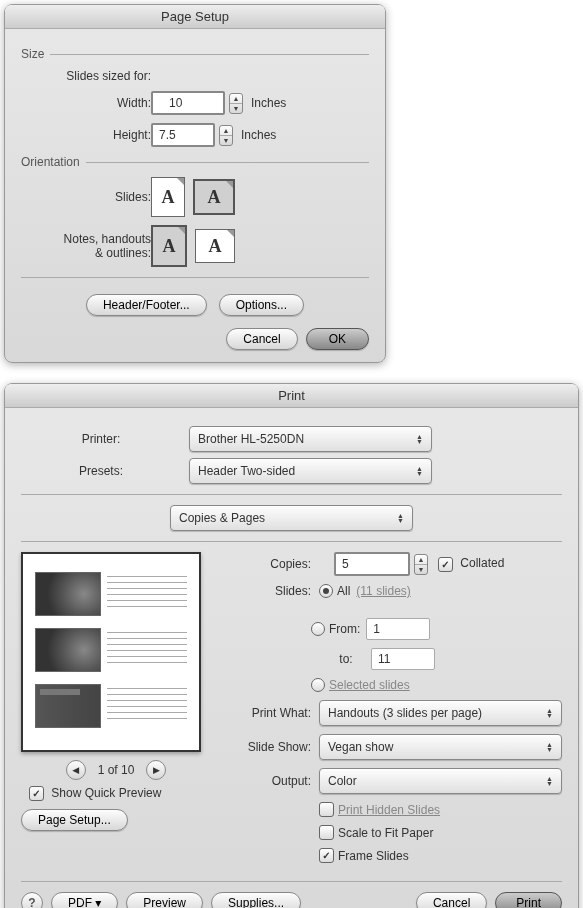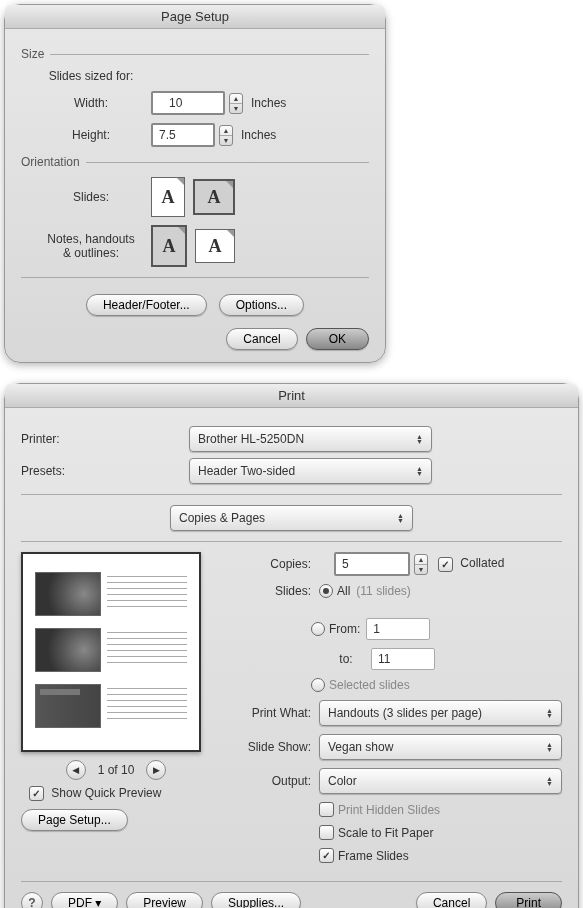--- a/index.html
+++ b/index.html
@@ -6,21 +6,21 @@
   margin: 0;
   padding: 0;
   font-family: "Lucida Grande", "Helvetica Neue", Arial, sans-serif;
   font-size: 12px;
   background: #fff;
   color: #333;
 }
 .dialog {
   background: linear-gradient(to bottom, #e8e8e8, #d8d8d8);
   border: 1px solid #999;
-  border-radius: 16px;
+  border-radius: 8px;
   box-shadow: 0 2px 8px rgba(0,0,0,0.3);
   margin: 4px;
 }
 .titlebar {
   background: linear-gradient(to bottom, #eee, #ccc);
   border-bottom: 1px solid #aaa;
   text-align: center;
   padding: 4px 0;
   font-size: 13px;
   border-radius: 6px 6px 0 0;
@@ -41,31 +41,31 @@
   height: 1px;
   background: #aaa;
 }
 .row {
   display: flex;
   align-items: center;
   margin: 8px 0;
 }
 .row .label {
   width: 120px;
-  text-align: center;
+  text-align: right;
   padding-left: 10px;
 }
 .row-print {
   display: flex;
   align-items: center;
   margin: 6px 0;
 }
 .row-print .label {
   width: 160px;
-  text-align: left;
+  text-align: center;
   padding-right: 8px;
 }
 .mac-select {
   background: linear-gradient(to bottom, #fdfdfd, #e0e0e0);
   border: 1px solid #888;
   border-radius: 4px;
   padding: 2px 8px;
   display: inline-flex;
   align-items: center;
   justify-content: space-between;
@@ -293,21 +293,21 @@
   justify-content: center;
   font-size: 12px;
   font-weight: bold;
   color: #555;
   cursor: pointer;
 }
 .print-columns {
   display: flex;
   gap: 20px;
 }
-.dimmed { color: #888; }
+.dimmed { color: #888; text-decoration: underline; }
 </style>
 </head>
 <body>
 
 <div class="dialog" style="width:380px">
   <div class="titlebar">Page Setup</div>
   <div class="dialog-body">
     <div class="section-label">
       <span>Size</span>
       <span class="line"></span>

